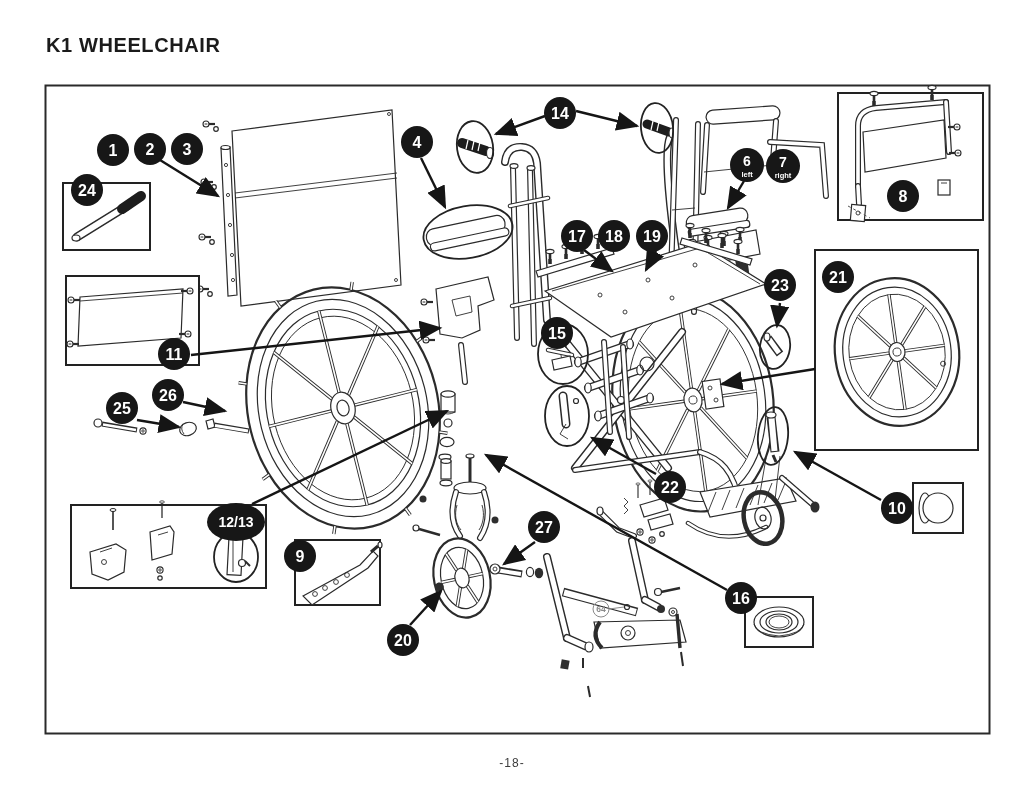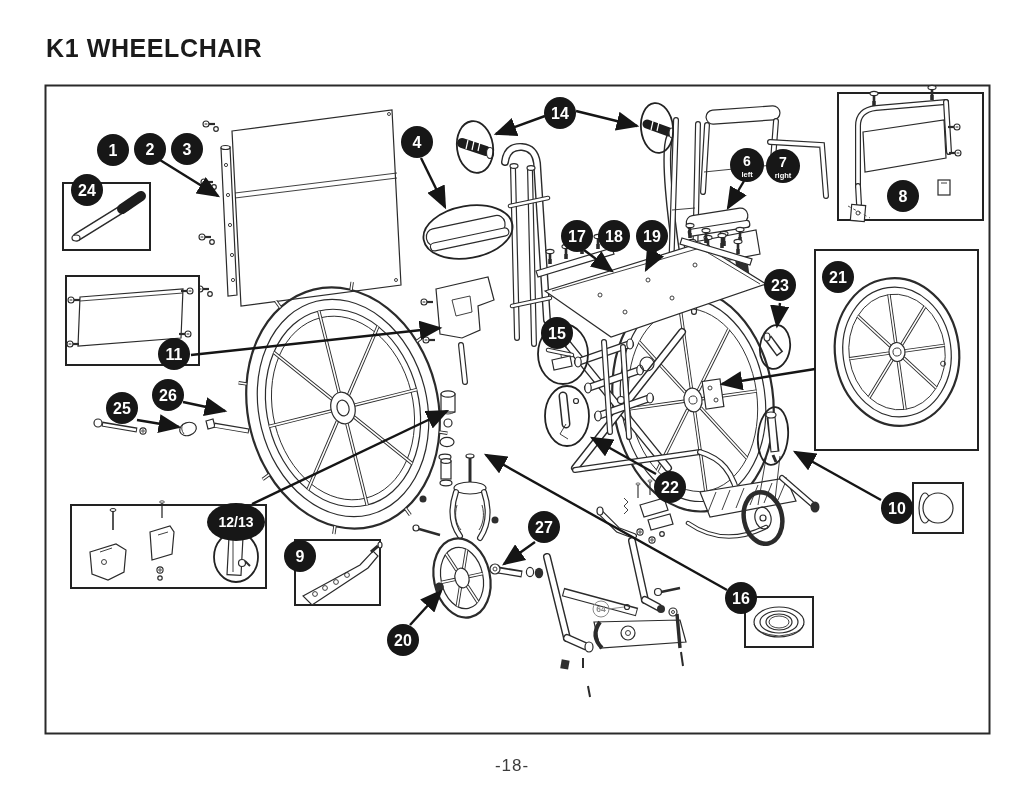--- a/index.html
+++ b/index.html
@@ -1,18 +1,18 @@
 <!DOCTYPE html>
 <html><head>
 <meta charset="utf-8">
 <style>
   html,body{margin:0;padding:0;background:#fff;}
   .page{position:relative;width:1024px;height:791px;background:#fff;font-family:"Liberation Sans",sans-serif;overflow:hidden;}
-  .title{position:absolute;left:46px;top:34px;margin:0;font-size:25px;font-weight:bold;letter-spacing:.6px;color:#1b1b1b;}
-  .page-number{position:absolute;top:756px;left:0;width:100%;text-align:center;font-size:17px;color:#3c3c3c;letter-spacing:1px;}
+  .title{position:absolute;left:46px;top:34px;margin:0;font-size:20px;font-weight:bold;letter-spacing:.6px;color:#1b1b1b;}
+  .page-number{position:absolute;top:756px;left:0;width:100%;text-align:center;font-size:12px;color:#3c3c3c;letter-spacing:1px;}
   svg{position:absolute;left:0;top:0;}
   .ln{fill:none;stroke:#2b2b2b;stroke-width:1.2;}
   .lt{fill:none;stroke:#2b2b2b;stroke-width:.9;}
   .part{fill:#fff;stroke:#2b2b2b;stroke-width:1.2;}
   .dark{fill:#2e2e2e;stroke:none;}
   .box{fill:#fff;stroke:#222;stroke-width:2;}
   .frame-border{fill:none;stroke:#2a2a2a;stroke-width:2;}
   .tO{fill:none;stroke:#2b2b2b;stroke-width:8;stroke-linecap:round;}
   .tI{fill:none;stroke:#fff;stroke-width:5.2;stroke-linecap:round;}
   .t2O{fill:none;stroke:#2b2b2b;stroke-width:6;stroke-linecap:round;}

